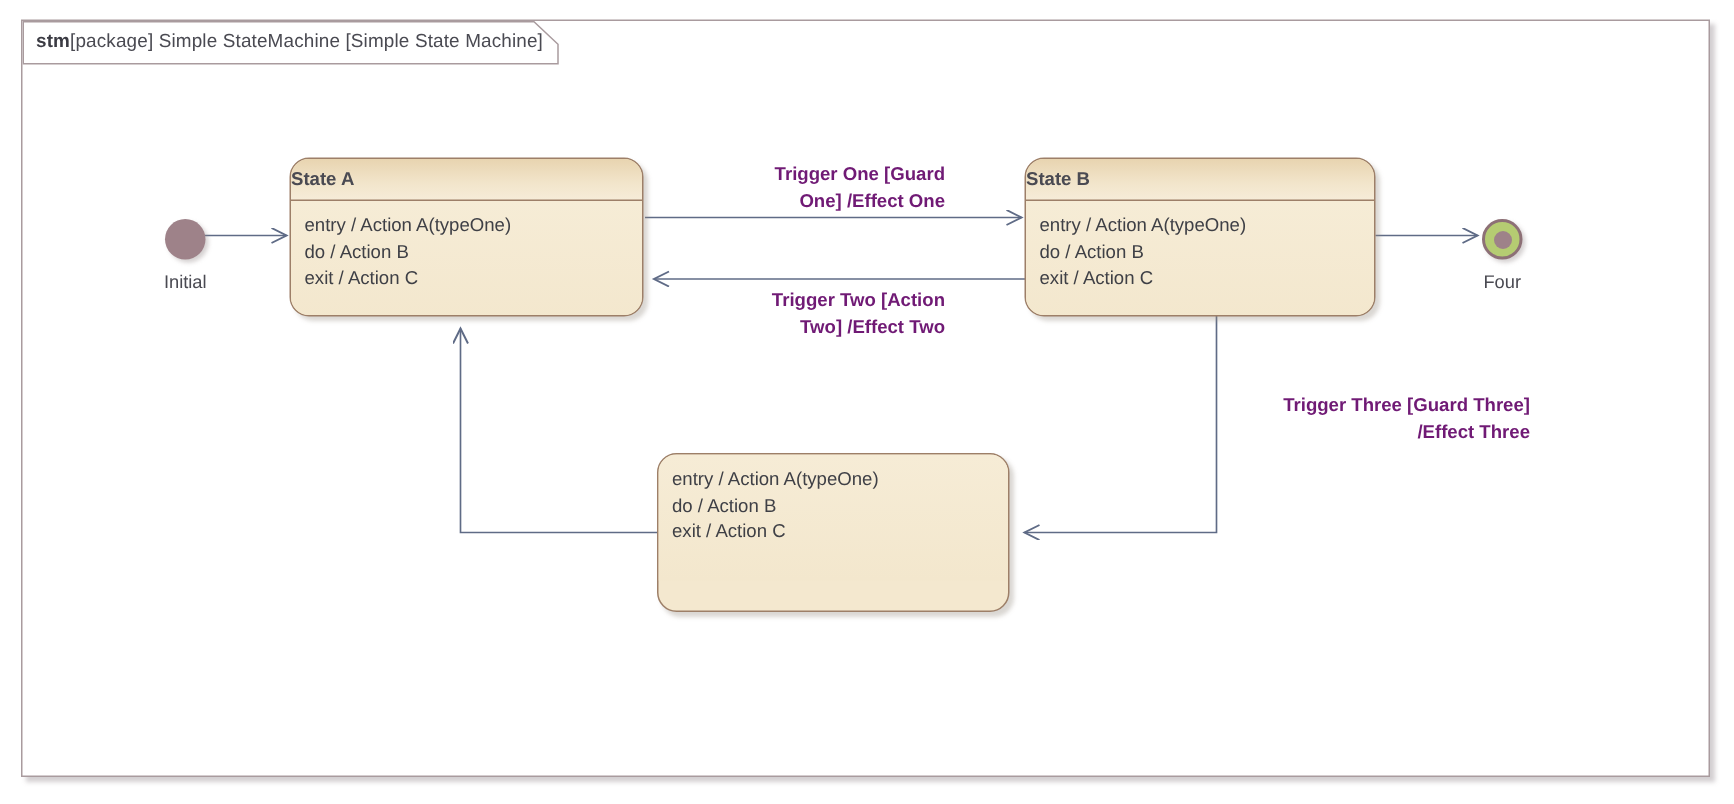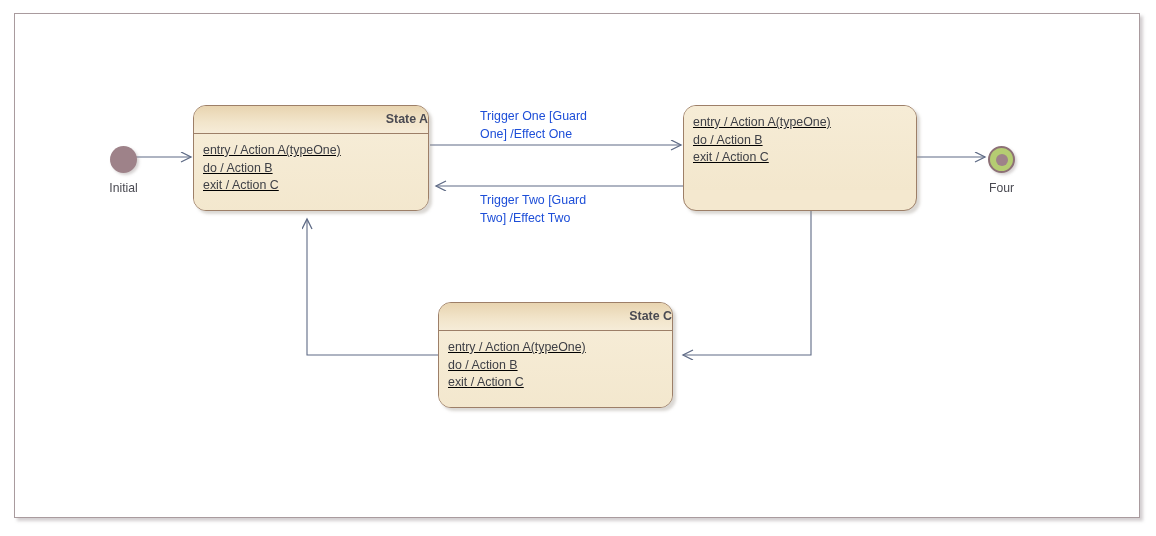--- a/index.html
+++ b/index.html
@@ -67,32 +67,31 @@
     box-sizing: border-box;
     border: 1px solid #9d7f68;
     border-radius: 13px;
     background: #f4e8cf;
     box-shadow: 3px 3px 3px rgba(150,140,130,0.35);
     overflow: hidden;
   }
   .state-header {
     height: 27px;
     line-height: 27px;
-    text-align: right;
+    text-align: left;
     font-size: 12.4px;
     font-weight: bold;
     color: #4a4a52;
     border-bottom: 1px solid #9d7f68;
     background: linear-gradient(to bottom, #e8d4b0 0%, #f2e5cb 60%, #f6ecd8 100%);
   }
   .state-body {
     padding: 8px 0 0 9px;
     background: linear-gradient(to bottom, #f6ecd6 0%, #f3e7cd 100%);
     height: calc(100% - 28px);
-    text-decoration: underline;
   }
   .state-line {
     font-size: 12.4px;
     color: #3f4046;
     line-height: 17.5px;
     white-space: nowrap;
   }
 
   
   .pseudo-wrap {
@@ -130,31 +129,38 @@
     margin-top: 8px;
     font-size: 12.2px;
     color: #4a4a52;
     white-space: nowrap;
   }
 
   
   .edge-label {
     position: absolute;
     font-size: 12.4px;
-    color: #1d4ed8;
+    color: #701a75;
     line-height: 17.5px;
-    text-align: left;
+    text-align: right;
     white-space: pre-line;
+    font-weight: bold;
   }
 </style>
 </head>
 <body>
 
 <div id="diagram-frame">
 
+  <div id="frame-tab">
+    <svg width="360" height="30" viewBox="0 0 360 30">
+      <path d="M0.5 0.5 L341 0.5 L357 15.5 L357 28.5 L0.5 28.5 Z" fill="#ffffff" stroke="#a99b9e" stroke-width="1"></path>
+    </svg>
+    <div id="frame-tab-label"><span class="kw">stm</span><span>[package] Simple StateMachine [Simple State Machine]</span></div>
+  </div>
 
   <svg id="connector-layer" width="1126" height="505" viewBox="0 0 1126 505">
     <defs>
       <marker id="openArrow" markerWidth="14" markerHeight="14" refX="11" refY="5" orient="auto" markerUnits="userSpaceOnUse">
         <path d="M1,0 L11,5 L1,10" fill="none" stroke="#5f6b86" stroke-width="1.3"></path>
       </marker>
     </defs>
 
     <g>
       <path d="M110,143 L176,143" fill="none" stroke="#5f6b86" stroke-width="1.1" marker-end="url(#openArrow)"></path>
@@ -196,37 +202,39 @@
   <div class="state-node" style="left:178px; top:91px; width:236px; height:106px;">
     <div class="state-header">State A</div>
     <div class="state-body">
       <div class="state-line">entry / Action A(typeOne)</div>
       <div class="state-line">do / Action B</div>
       <div class="state-line">exit / Action C</div>
     </div>
   </div>
 
   <div class="state-node" style="left:668px; top:91px; width:234px; height:106px;">
+    <div class="state-header">State B</div>
     <div class="state-body">
       <div class="state-line">entry / Action A(typeOne)</div>
       <div class="state-line">do / Action B</div>
       <div class="state-line">exit / Action C</div>
     </div>
   </div>
 
   <div class="state-node" style="left:423px; top:288px; width:235px; height:106px;">
-    <div class="state-header">State C</div>
     <div class="state-body">
       <div class="state-line">entry / Action A(typeOne)</div>
       <div class="state-line">do / Action B</div>
       <div class="state-line">exit / Action C</div>
     </div>
   </div>
 
   <div class="edge-label" style="left:465px; top:94px; width:150px;">Trigger One [Guard
 One] /Effect One</div>
 
-  <div class="edge-label" style="left:465px; top:178px; width:150px;">Trigger Two [Guard
+  <div class="edge-label" style="left:465px; top:178px; width:150px;">Trigger Two [Action
 Two] /Effect Two</div>
 
+  <div class="edge-label" style="left:805px; top:248px; width:200px;">Trigger Three [Guard Three]
+/Effect Three</div>
 
 
 </div>
 
 </body></html>

